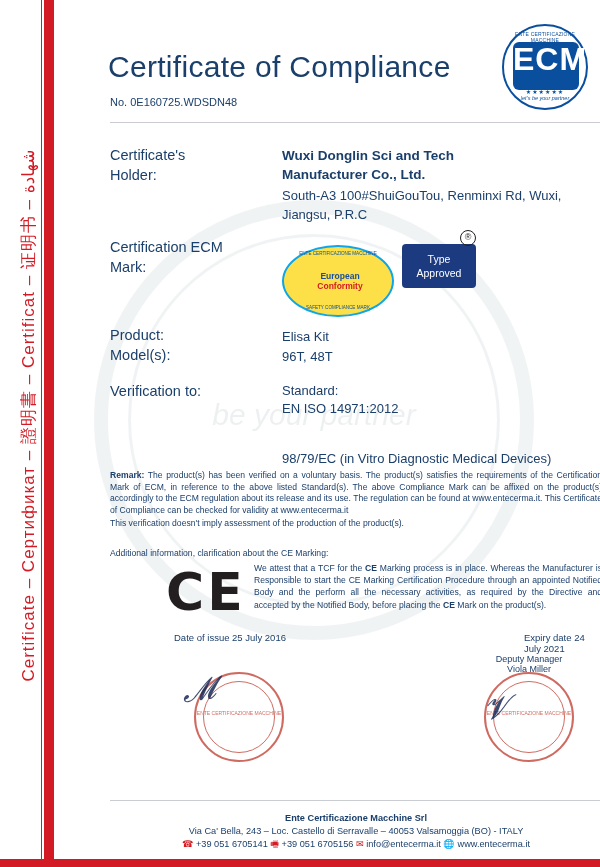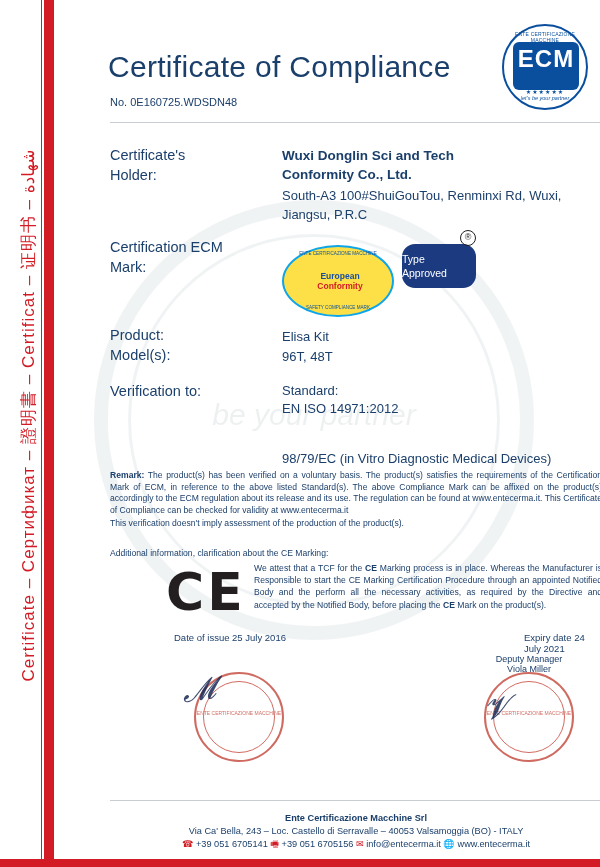--- a/index.html
+++ b/index.html
@@ -80,21 +80,21 @@
   }
   .ecm-logo .outer-txt{
     position:absolute;left:0;top:5px;width:100%;text-align:center;
     font-size:5px;color:#0a4f9e;letter-spacing:.2px;
   }
   .ecm-logo .blue-circle{
     position:absolute;left:9px;top:16px;width:66px;height:48px;border-radius:6px;
     background:#0a4f9e;color:#fff;text-align:center;
   }
   .ecm-logo .blue-circle .big{
-    font-size:24px;font-weight:bold;line-height:34px;letter-spacing:1px;
+    font-size:32px;font-weight:bold;line-height:34px;letter-spacing:1px;
   }
   .ecm-logo .tagline{
     position:absolute;left:0;bottom:7px;width:100%;text-align:center;
     font-size:5.5px;color:#0a4f9e;font-style:italic;
   }
   .ecm-logo .stars{
     position:absolute;left:0;top:62px;width:100%;text-align:center;
     font-size:6px;color:#0a4f9e;letter-spacing:1px;
   }
 
@@ -120,22 +120,22 @@
   }
   .mark-oval .t2{
     position:absolute;left:0;bottom:5px;width:100%;text-align:center;font-size:4.6px;color:#0a4f9e;
   }
   .mark-oval .eu{
     position:absolute;left:22px;top:24px;width:68px;text-align:center;
     font-size:8.5px;font-weight:bold;color:#1a4fa0;line-height:10px;
   }
   .mark-oval .eu .l2{color:#d21b24;}
   .type-box{
-    position:absolute;left:120px;top:14px;width:74px;height:44px;border-radius:13px;
-    background:#1b3a80;color:#fff;font-size:10.5px;line-height:14px;
+    position:absolute;left:120px;top:14px;width:74px;height:44px;border-radius:4px;
+    background:#1b3a80;color:#fff;text-align:center;font-size:10.5px;line-height:14px;
     padding-top:8px;box-sizing:border-box;
   }
   .reg-mark{
     position:absolute;left:178px;top:0px;width:14px;height:14px;border-radius:50%;
     border:1px solid #231f20;font-size:9px;text-align:center;line-height:13px;
   }
 
   
   .remark{
     position:absolute;left:56px;top:470px;width:492px;
@@ -223,21 +223,21 @@
       <div class="blue-circle">
         <div class="big">ECM</div>
       </div>
       <div class="stars">★★★★★★</div>
       <div class="tagline">let's be your partner</div>
     </div>
 
     <div class="lbl" style="left:56px;top:145px;">Certificate's</div>
     <div class="lbl" style="left:56px;top:165px;">Holder:</div>
     <div class="val bold" style="left:228px;top:146px;">Wuxi Donglin Sci and Tech</div>
-    <div class="val bold" style="left:228px;top:165px;">Conformity Co., Ltd.</div>
+    <div class="val bold" style="left:228px;top:165px;">Manufacturer Co., Ltd.</div>
     <div class="val" style="left:228px;top:186px;">South-A3 100#ShuiGouTou, Renminxi Rd, Wuxi,</div>
     <div class="val" style="left:228px;top:205px;">Jiangsu, P.R.C</div>
 
     <div class="lbl" style="left:56px;top:237px;">Certification ECM</div>
     <div class="lbl" style="left:56px;top:257px;">Mark:</div>
 
     <div class="mark-box">
       <div class="mark-oval">
         <div class="t1">ENTE CERTIFICAZIONE MACCHINE</div>
         <div class="eu">

